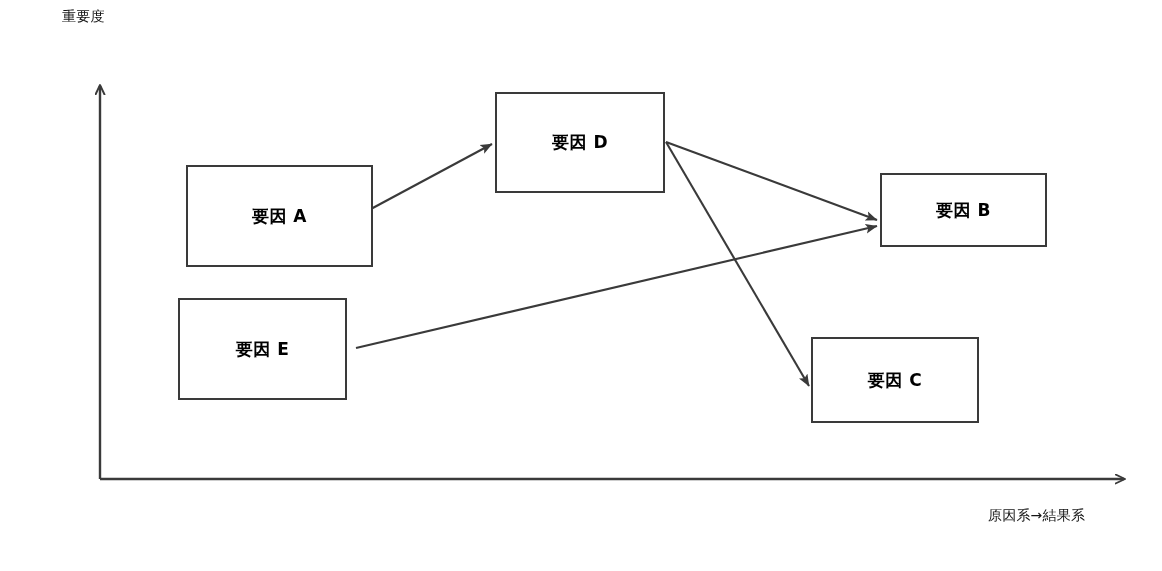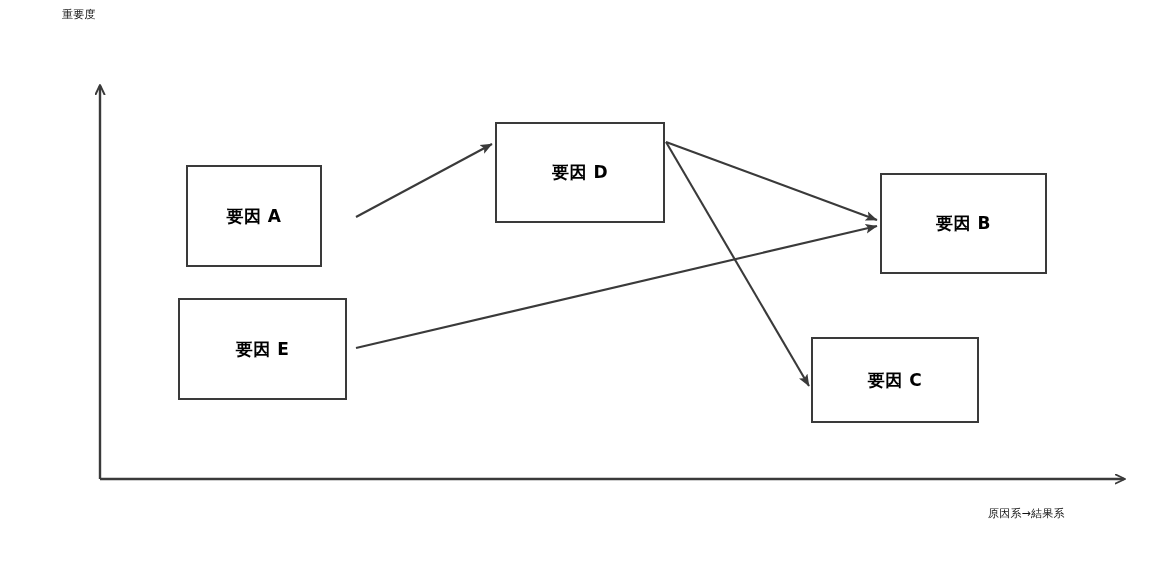--- a/index.html
+++ b/index.html
@@ -23,21 +23,21 @@
   #arrows-svg {
     position: absolute;
     left: 0;
     top: 0;
     width: 1162px;
     height: 571px;
     pointer-events: none;
   }
   .axis-label {
     position: absolute;
-    font-size: 11px;
+    font-size: 14px;
     line-height: 1.55;
     color: #141414;
     white-space: nowrap;
     letter-spacing: 0.2px;
   }
   #y-axis-label {
     left: 28px;
     top: 6px;
     text-align: left;
   }
@@ -107,27 +107,27 @@
     </defs>
     <g id="edges-group">
         <line x1="356" y1="217" x2="492" y2="144" stroke="#3a3a3a" stroke-width="2.1" marker-end="url(#edge-arrowhead)"></line>
         <line x1="666" y1="142" x2="877" y2="220" stroke="#3a3a3a" stroke-width="2.1" marker-end="url(#edge-arrowhead)"></line>
         <line x1="666" y1="142" x2="809" y2="386" stroke="#3a3a3a" stroke-width="2.1" marker-end="url(#edge-arrowhead)"></line>
         <line x1="356" y1="348" x2="877" y2="226" stroke="#3a3a3a" stroke-width="2.1" marker-end="url(#edge-arrowhead)"></line>
       </g>
   </svg>
 
   <div id="nodes-group">
-      <div class="node-box" style="left: 186px; top: 165px; width: 136px; height: 102px;">
+      <div class="node-box" style="left: 186px; top: 165px; width: 187px; height: 102px;">
         <span class="node-label">要因 A</span>
       </div>
-      <div class="node-box" style="left: 495px; top: 92px; width: 170px; height: 101px; margin-top: 30px;">
+      <div class="node-box" style="left: 495px; top: 92px; width: 170px; height: 101px;">
         <span class="node-label">要因 D</span>
       </div>
-      <div class="node-box" style="left: 880px; top: 173px; width: 167px; height: 101px;">
+      <div class="node-box" style="left: 880px; top: 173px; width: 167px; height: 74px;">
         <span class="node-label">要因 B</span>
       </div>
       <div class="node-box" style="left: 178px; top: 298px; width: 169px; height: 102px;">
         <span class="node-label">要因 E</span>
       </div>
       <div class="node-box" style="left: 811px; top: 337px; width: 168px; height: 86px;">
         <span class="node-label">要因 C</span>
       </div>
     </div>
 

